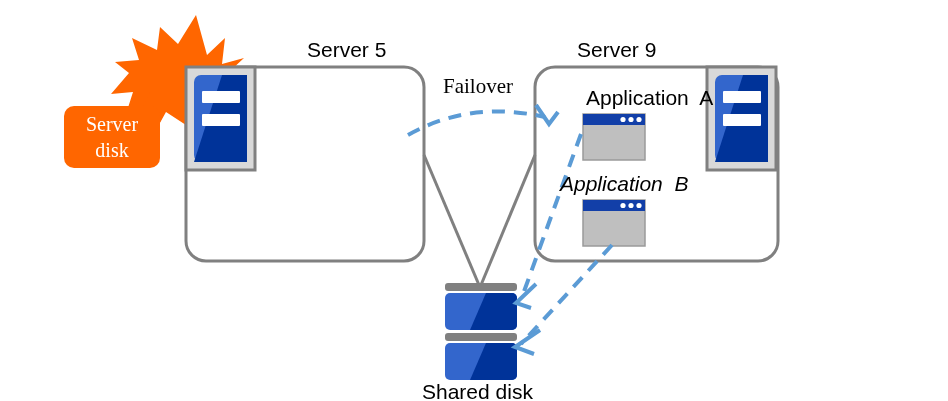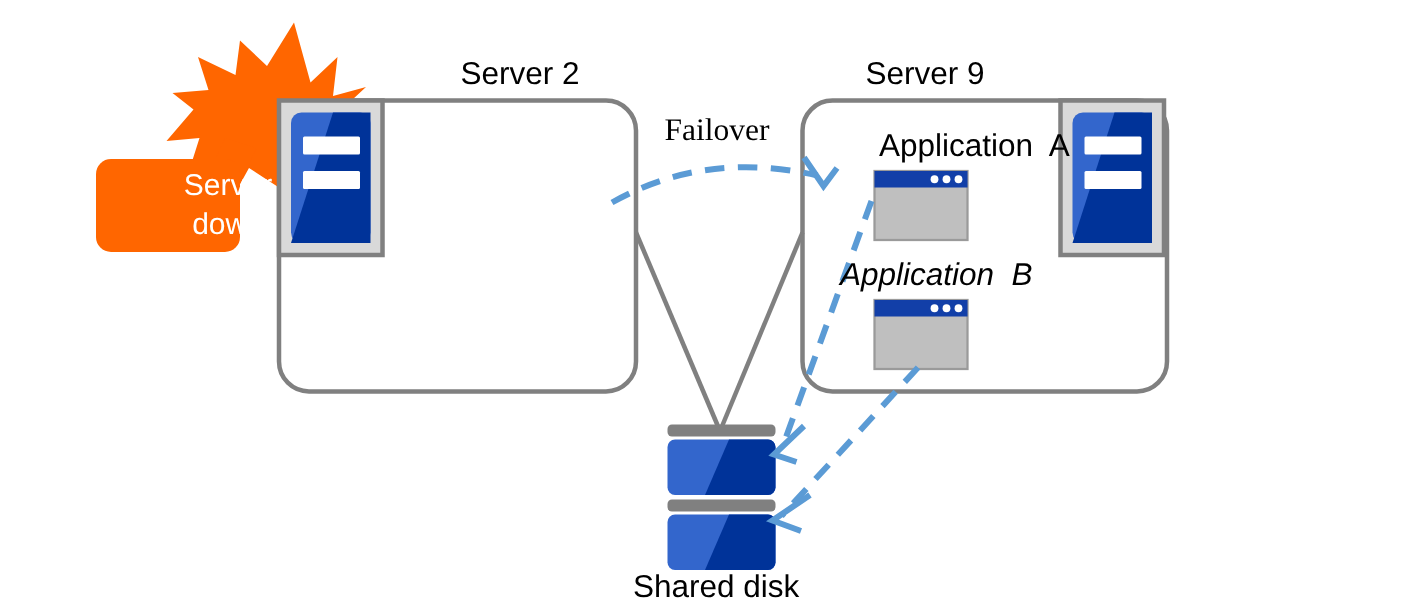--- a/index.html
+++ b/index.html
@@ -40,23 +40,22 @@
   .lbl-disk { left: 422px; top: 380px; }
   .callout-text {
     position: absolute;
     left: 64px;
     top: 111px;
     width: 96px;
     text-align: center;
     color: #ffffff;
     font-size: 20px;
     line-height: 26px;
-    font-family: Liberation Sans, sans-serif;
+    font-family: Liberation Serif, serif;
     pointer-events: none;
-    padding-left: 40px;
   }
 </style>
 </head>
 <body>
 
 <div id="canvas">
 
   <svg id="svg-layer" viewBox="0 0 948 401">
     <defs>
       <linearGradient id="srvSplit" x1="0" y1="0" x2="1" y2="0">
@@ -132,30 +131,30 @@
       <path d="M 581 134 L 522 297" fill="none" stroke="#5B9BD5" stroke-width="4" stroke-dasharray="13,9"></path>
       <path d="M 536 284 L 516 303 L 531 308" fill="none" stroke="#5B9BD5" stroke-width="4" stroke-linejoin="miter"></path>
     </g>
 
     <g>
       <path d="M 612 245 L 521 344" fill="none" stroke="#5B9BD5" stroke-width="4" stroke-dasharray="13,9"></path>
       <path d="M 540 330 L 515 347 L 534 354" fill="none" stroke="#5B9BD5" stroke-width="4" stroke-linejoin="miter"></path>
     </g>
   </svg>
 
-  <div class="lbl lbl-server1">Server 2</div>
+  <div class="lbl lbl-server1">Server 5</div>
 
   <div class="lbl lbl-server2">Server 9</div>
 
   <div class="lbl lbl-failover">Failover</div>
 
   <div class="lbl lbl-appa">Application  A</div>
 
   <div class="lbl lbl-appb">Application  B</div>
 
   <div class="lbl lbl-disk">Shared disk</div>
 
   <div class="callout-text">
     <div>Server</div>
-    <div>down</div>
+    <div>disk</div>
   </div>
 
 </div>
 
 </body></html>

